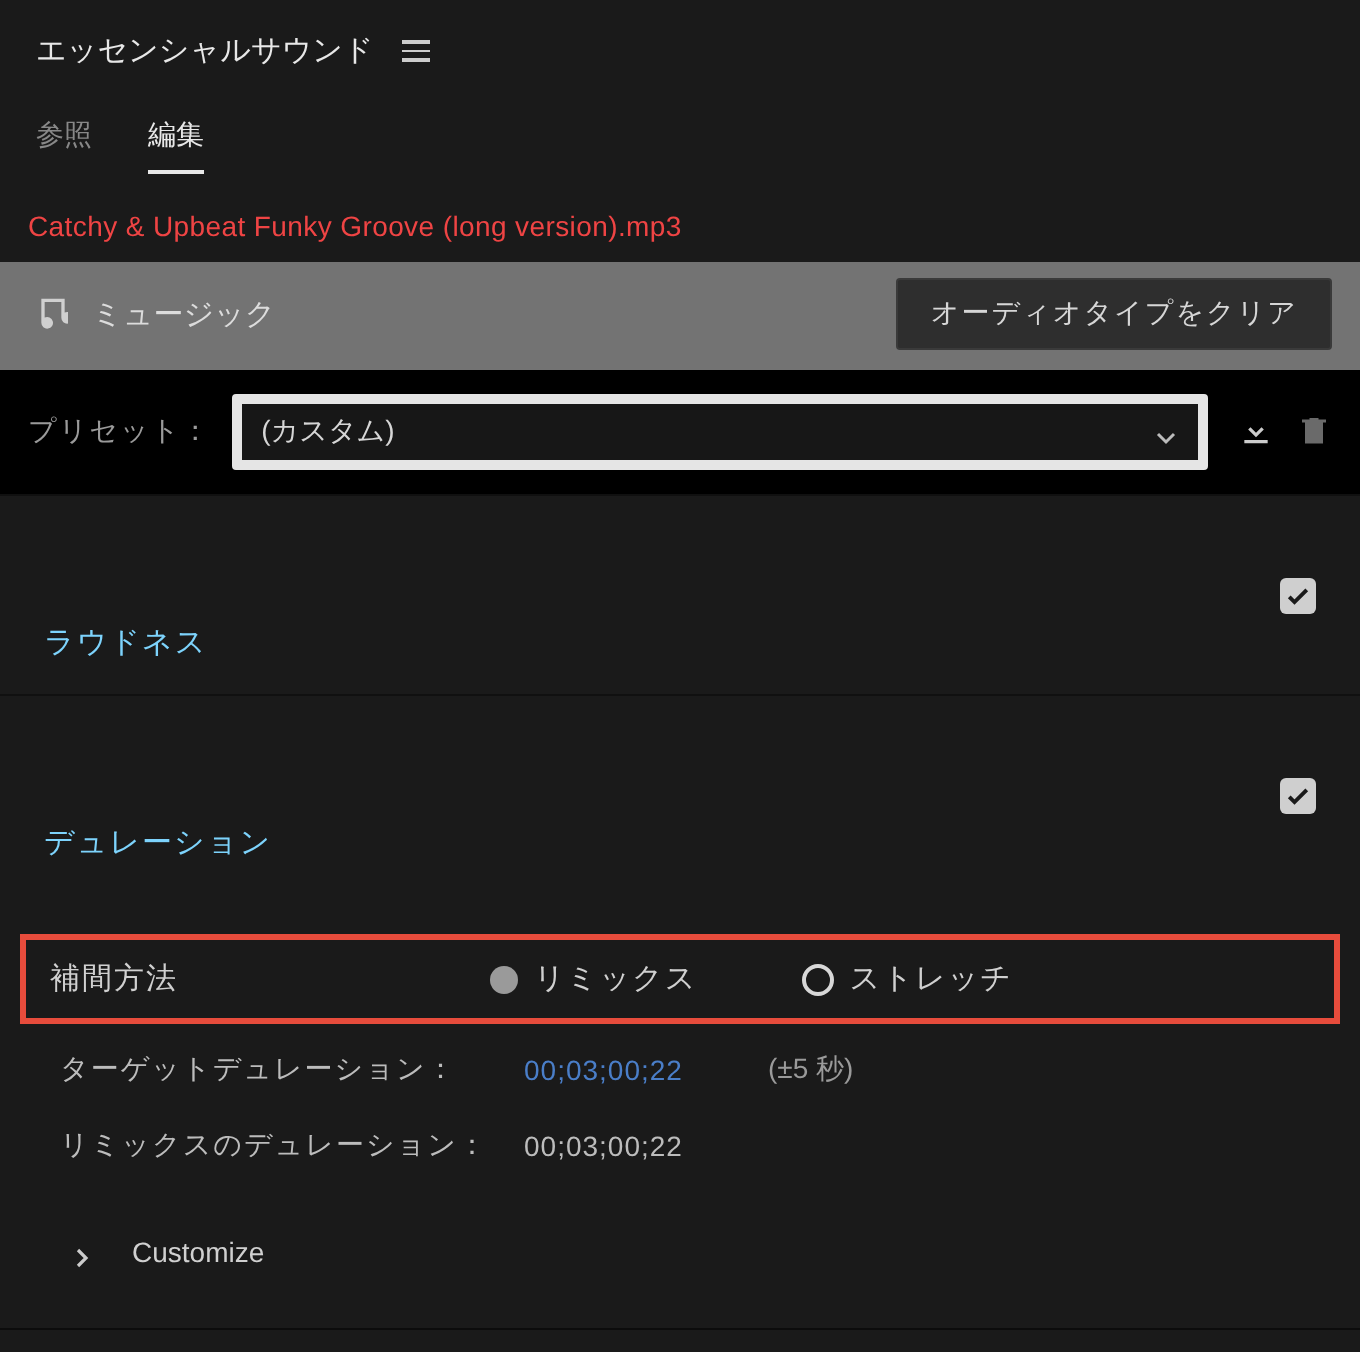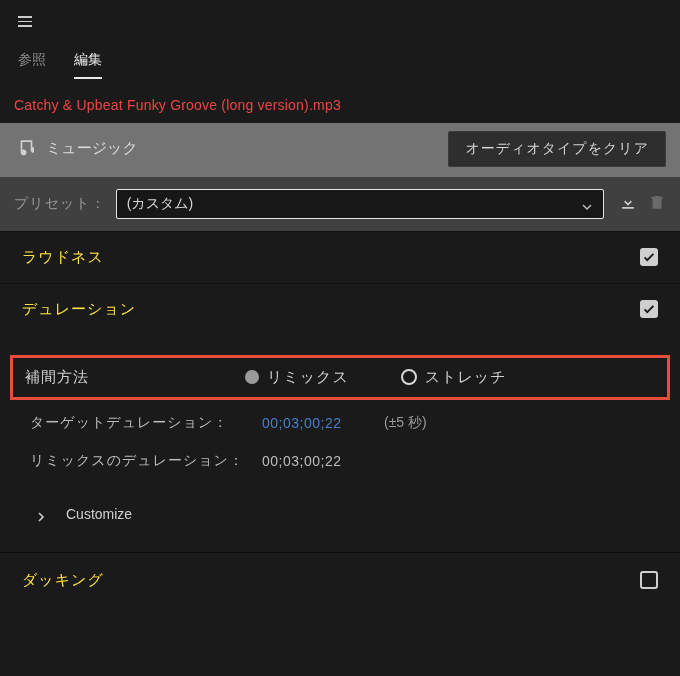--- a/index.html
+++ b/index.html
@@ -36,38 +36,38 @@
   .audiotype-label { color: #dcdcdc; font-size: 15px; }
   .btn-clear {
     background: #2e2e2e; border: 1px solid #3a3a3a; color: #d6d6d6;
     font-size: 14px; padding: 8px 16px; border-radius: 2px; cursor: pointer;
     letter-spacing: 1px;
     text-align: center;
   }
 
   .preset-row {
     display: flex; align-items: center; gap: 10px;
-    padding: 12px 14px; background: #404040;
+    padding: 12px 14px; background: #000000;
   }
   .preset-label { color: #9a9a9a; font-size: 14px; letter-spacing: 1px; }
   .preset-select {
     flex: 1; display: flex; align-items: flex-end; justify-content: space-between;
-    background: #171717; border: 1px solid #e5e5e5; border-radius: 2px;
+    background: #171717; border: 5px solid #e5e5e5; border-radius: 2px;
     padding: 5px 10px; cursor: pointer; color: #d6d6d6; font-size: 14px;
   }
   .chevron { width: 12px; height: 12px; }
   .tool-icons { display: flex; align-items: center; gap: 10px; padding-left: 4px; }
 
   .section-row {
     display: flex; align-items: center; justify-content: space-between;
     padding: 16px 22px 16px 22px;
     background: #1a1a1a;
     border-top: 1px solid #101010;
   }
-  .section-label { color: #fde047; font-size: 15px; letter-spacing: 1px; }
+  .section-label { color: #7dd3fc; font-size: 15px; letter-spacing: 1px; margin-top: 48px; }
   .checkbox { width: 18px; height: 18px; border-radius: 3px; background: #cfcfcf; display: flex; align-items: center; justify-content: center; }
   .checkbox.unchecked { background: transparent; border: 2px solid #cfcfcf; }
   .checkbox svg { width: 14px; height: 14px; }
 
   .highlighted {
     margin: 20px 10px 0 10px;
     border: 3px solid #e74c3c;
     display: flex; align-items: center;
     padding: 10px 12px;
     background: #1a1a1a;
@@ -90,20 +90,21 @@
   .customize-label { color: #d0d0d0; font-size: 14px; }
 
   .ducking-row { border-top: 1px solid #0c0c0c; padding: 18px 22px 18px 22px; }
 </style>
 </head>
 <body>
 
 <div class="panel">
 
   <div class="header">
+    <span class="header-title">エッセンシャルサウンド</span>
     <span class="menu-icon">
       <span></span>
         <span></span>
         <span></span>
     </span>
   </div>
 
   <div class="tabs">
     <div class="tab">参照</div>
     <div class="tab active">編集</div>

